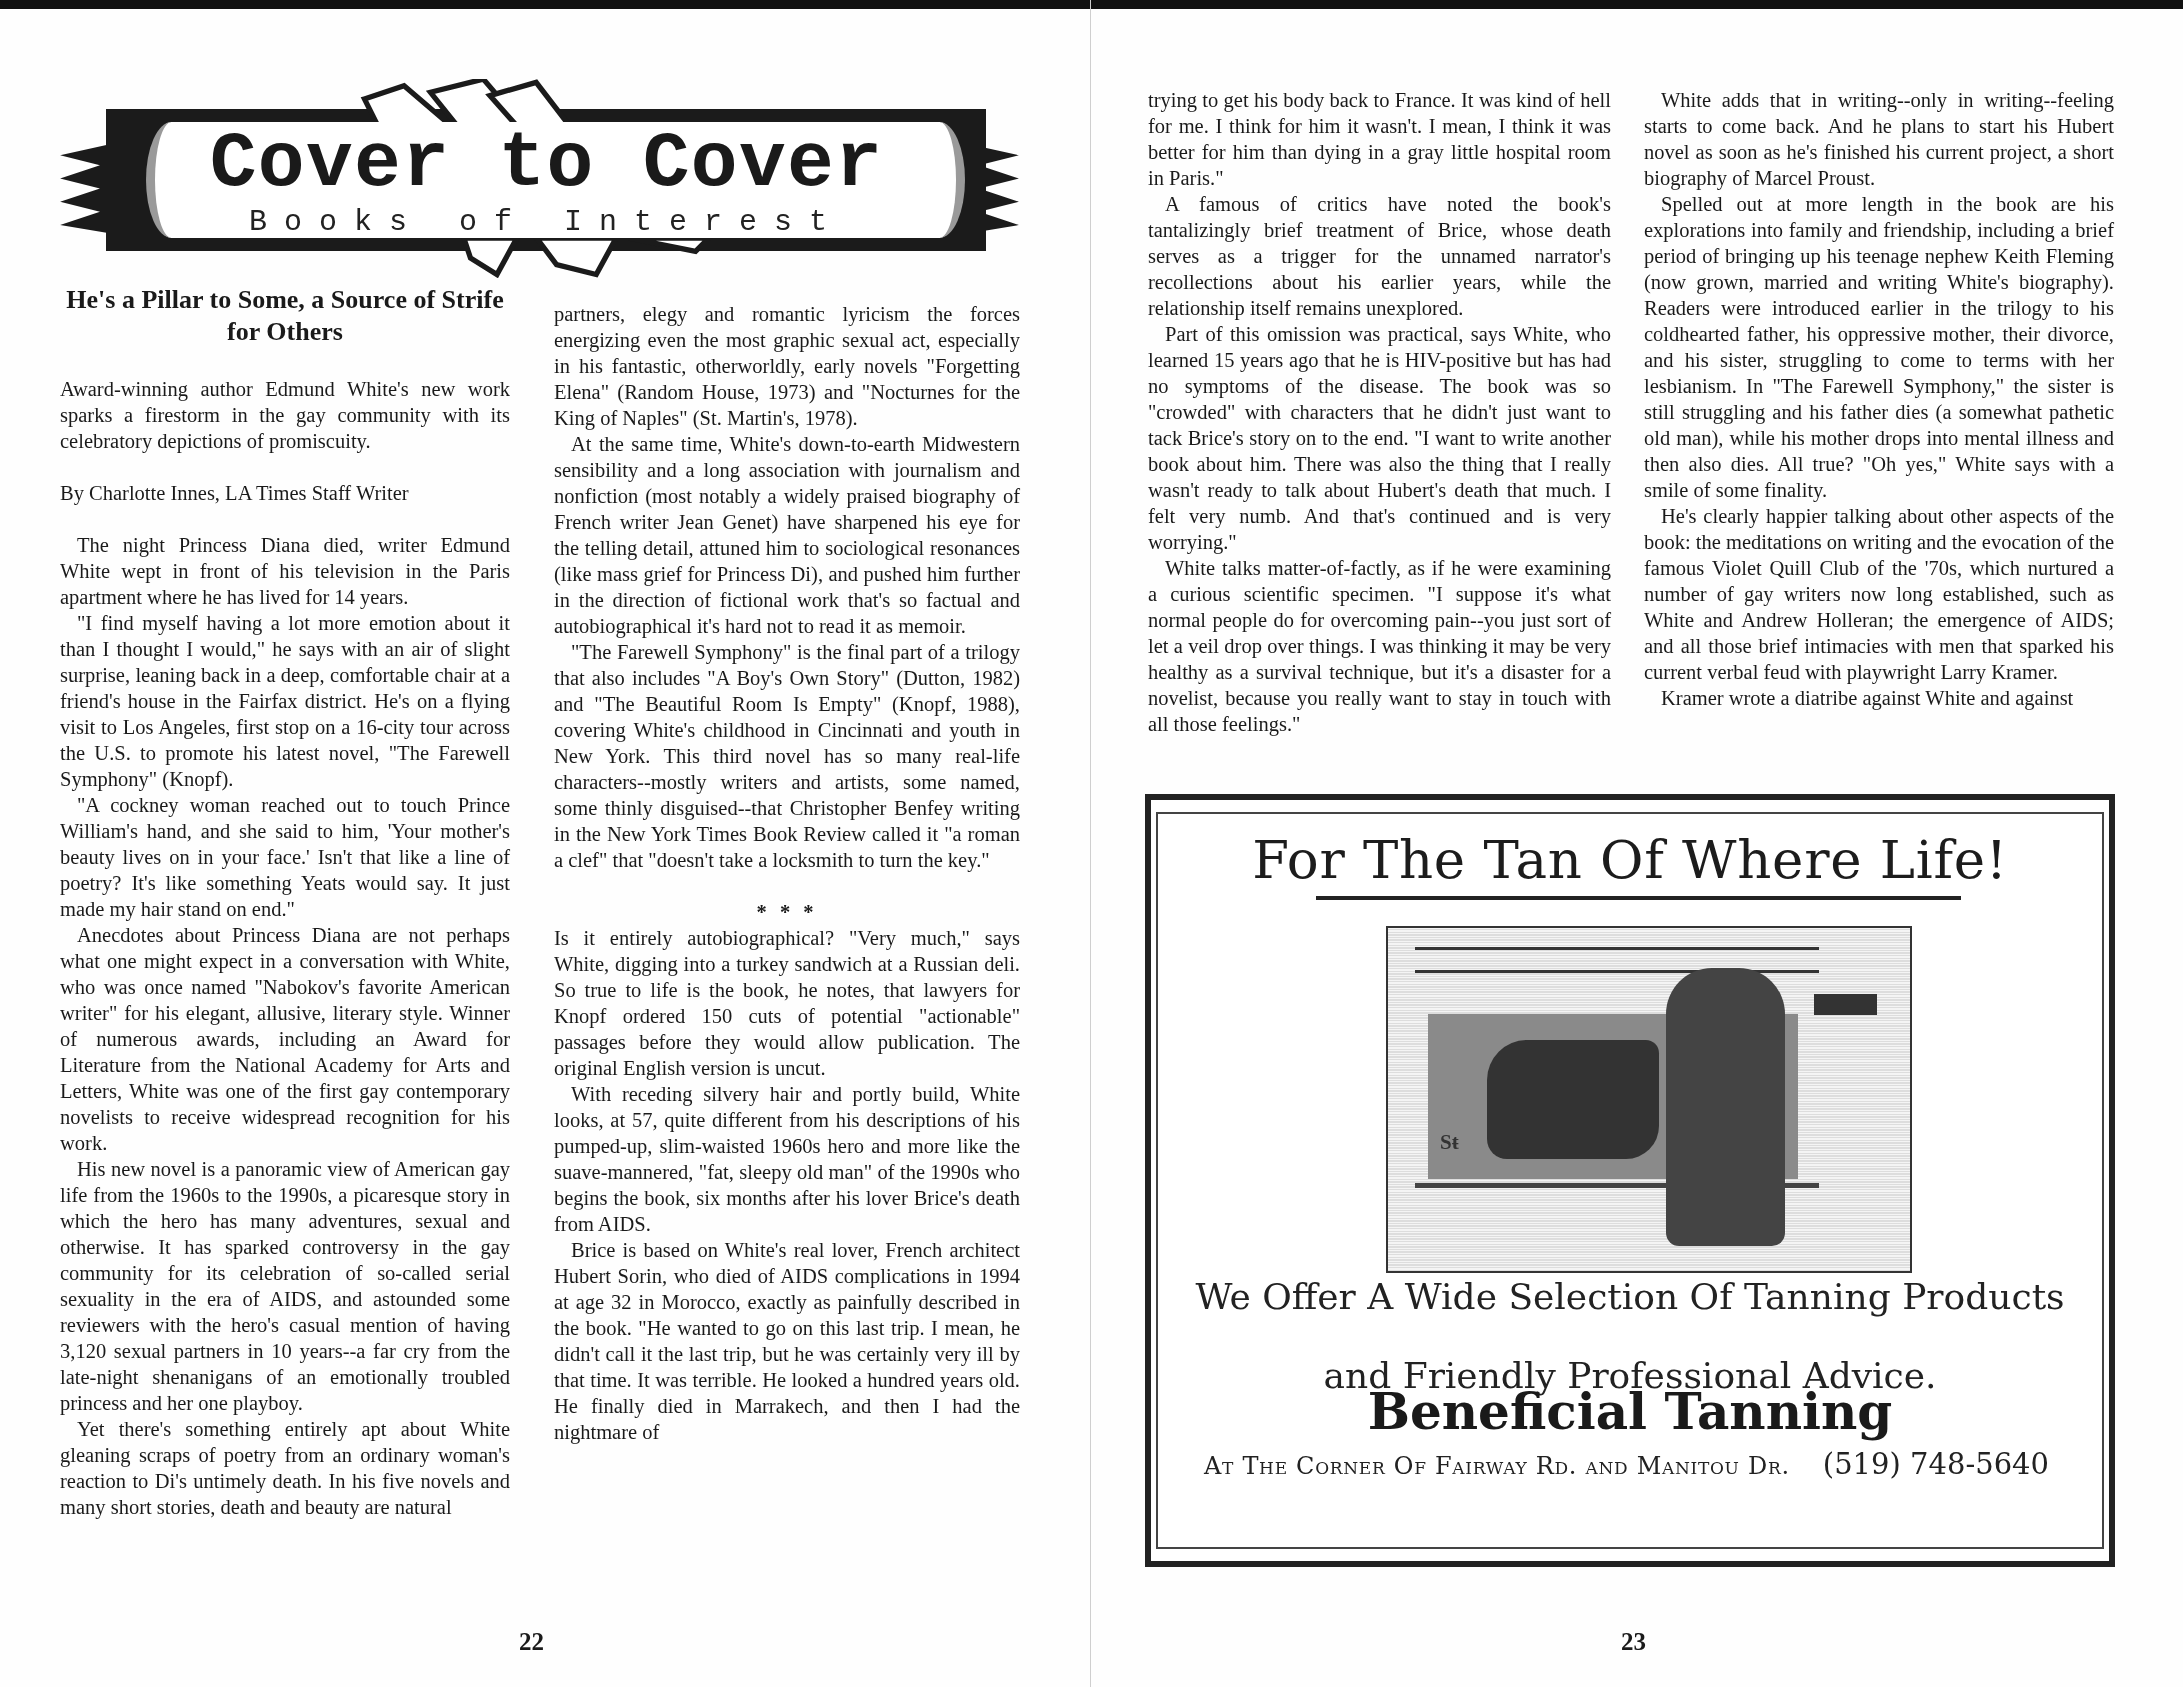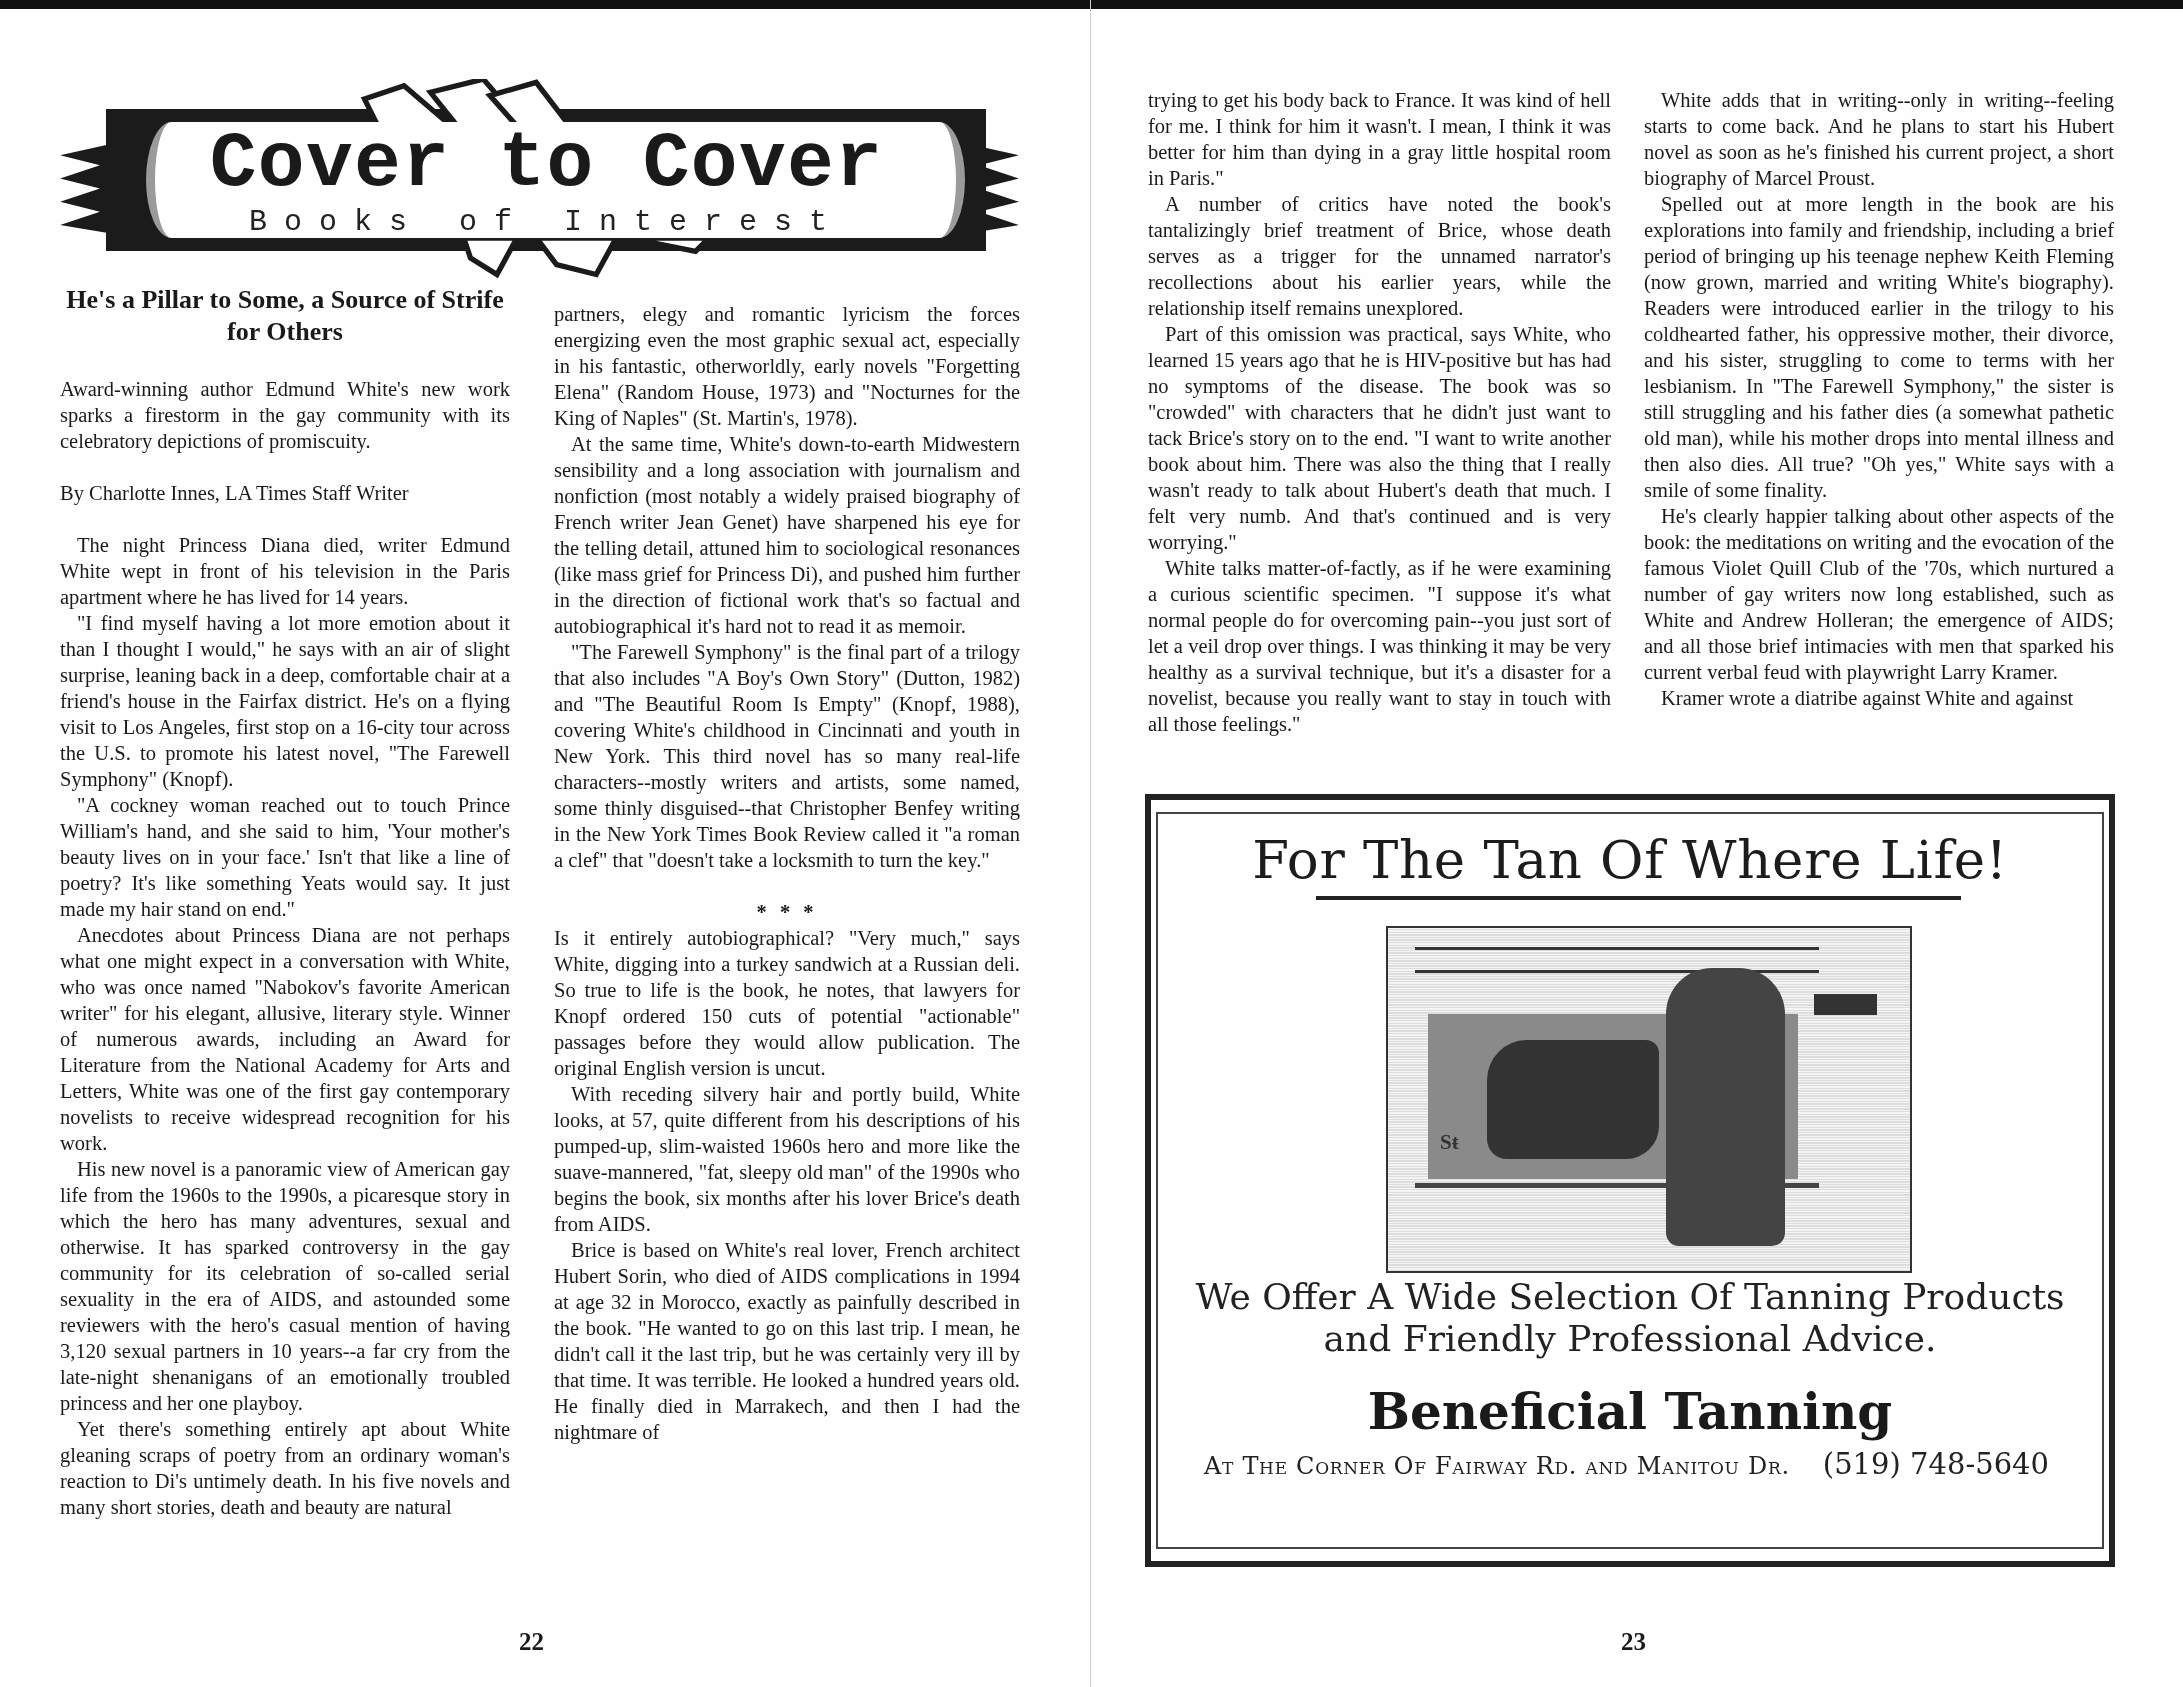--- a/index.html
+++ b/index.html
@@ -50,21 +50,21 @@
               background:repeating-linear-gradient(0deg,#ddd 0 1.3px,#f4f4f4 1.3px 2.6px); overflow:hidden; }
   .ad-photo .booth-top { position:absolute; left:26.5px; top:18.5px; width:404px; height:20px; border-top:3.3px solid #333; border-bottom:3.3px solid #333; }
   .ad-photo .booth { position:absolute; left:40px; top:86px; width:370px; height:165px; background:#8a8a8a; }
   .ad-photo .label { position:absolute; right:33px; top:66px; width:63px; height:21px; background:#333; }
   .ad-photo .woman { position:absolute; left:99px; top:112px; width:172px; height:119px; background:#333; border-radius:40px 13.2px 33px 20px; }
   .ad-photo .man { position:absolute; left:278px; top:40px; width:119px; height:278px; background:#444; border-radius:46px 46px 13.2px 13.2px; }
   .ad-photo .logo { position:absolute; left:52px; top:202px; font-family:"Liberation Serif", serif; font-weight:bold; font-size:21px; color:#333; }
   .ad-photo .base { position:absolute; left:26.5px; top:255px; width:404px; height:5.3px; background:#444; }
   .ad-line1, .ad-line2 { position:absolute; left:0; right:0; text-align:center;
                          font-family:"DejaVu Serif", serif; font-size:36px; color:#222; }
-  .ad-line1 { top:476px; } .ad-line2 { top:518px; }
+  .ad-line1 { top:476px; } .ad-line2 { top:555px; }
   .ad-biz { position:absolute; left:0; right:0; top:582px; text-align:center;
             font-family:"DejaVu Serif", serif; font-weight:bold; font-size:50px; color:#1a1a1a; }
   .ad-addr { position:absolute; left:53px; top:652px; font-family:"DejaVu Serif", serif;
              font-size:24px; font-variant:small-caps; color:#222; letter-spacing:0.7px; }
   .ad-phone { position:absolute; right:60px; top:647px; font-family:"DejaVu Serif", serif; font-size:29px; color:#222; }
   .ad-tag { position:absolute; left:0; right:0; top:715px; text-align:center;
             font-family:"DejaVu Serif", serif; font-size:26.5px; color:#222; }
 </style>
 </head>
 <body>
@@ -122,21 +122,21 @@
     <p>With receding silvery hair and portly build, White looks, at 57, quite different from his descriptions of his pumped-up, slim-waisted 1960s hero and more like the suave-mannered, "fat, sleepy old man" of the 1990s who begins the book, six months after his lover Brice's death from AIDS.</p>
     <p>Brice is based on White's real lover, French architect Hubert Sorin, who died of AIDS complications in 1994 at age 32 in Morocco, exactly as painfully described in the book. "He wanted to go on this last trip. I mean, he didn't call it the last trip, but he was certainly very ill by that time. It was terrible. He looked a hundred years old. He finally died in Marrakech, and then I had the nightmare of</p>
   </div>
 
   <div class="pagenum" style="left:519px;">22</div>
 </div>
 
 <div class="page right">
   <div class="col" style="left:56px; top:87px; width:463px;">
     <p class="noind">trying to get his body back to France. It was kind of hell for me. I think for him it wasn't. I mean, I think it was better for him than dying in a gray little hospital room in Paris."</p>
-    <p>A number of critics have noted the book's tantalizingly brief treatment of Brice, whose death serves as a trigger for the unnamed narrator's recollections about his earlier years, while the relationship itself remains unexplored.</p>
+    <p>A famous of critics have noted the book's tantalizingly brief treatment of Brice, whose death serves as a trigger for the unnamed narrator's recollections about his earlier years, while the relationship itself remains unexplored.</p>
     <p>Part of this omission was practical, says White, who learned 15 years ago that he is HIV-positive but has had no symptoms of the disease. The book was so "crowded" with characters that he didn't just want to tack Brice's story on to the end. "I want to write another book about him. There was also the thing that I really wasn't ready to talk about Hubert's death that much. I felt very numb. And that's continued and is very worrying."</p>
     <p>White talks matter-of-factly, as if he were examining a curious scientific specimen. "I suppose it's what normal people do for overcoming pain--you just sort of let a veil drop over things. I was thinking it may be very healthy as a survival technique, but it's a disaster for a novelist, because you really want to stay in touch with all those feelings."</p>
   </div>
   <div class="col" style="left:552px; top:87px; width:470px;">
     <p>White adds that in writing--only in writing--feeling starts to come back. And he plans to start his Hubert novel as soon as he's finished his current project, a short biography of Marcel Proust.</p>
     <p>Spelled out at more length in the book are his explorations into family and friendship, including a brief period of bringing up his teenage nephew Keith Fleming (now grown, married and writing White's biography). Readers were introduced earlier in the trilogy to his coldhearted father, his oppressive mother, their divorce, and his sister, struggling to come to terms with her lesbianism. In "The Farewell Symphony," the sister is still struggling and his father dies (a somewhat pathetic old man), while his mother drops into mental illness and then also dies. All true? "Oh yes," White says with a smile of some finality.</p>
     <p>He's clearly happier talking about other aspects of the book: the meditations on writing and the evocation of the famous Violet Quill Club of the '70s, which nurtured a number of gay writers now long established, such as White and Andrew Holleran; the emergence of AIDS; and all those brief intimacies with men that sparked his current verbal feud with playwright Larry Kramer.</p>
     <p>Kramer wrote a diatribe against White and against</p>
   </div>
   <div class="pagenum" style="left:529px;">23</div>

